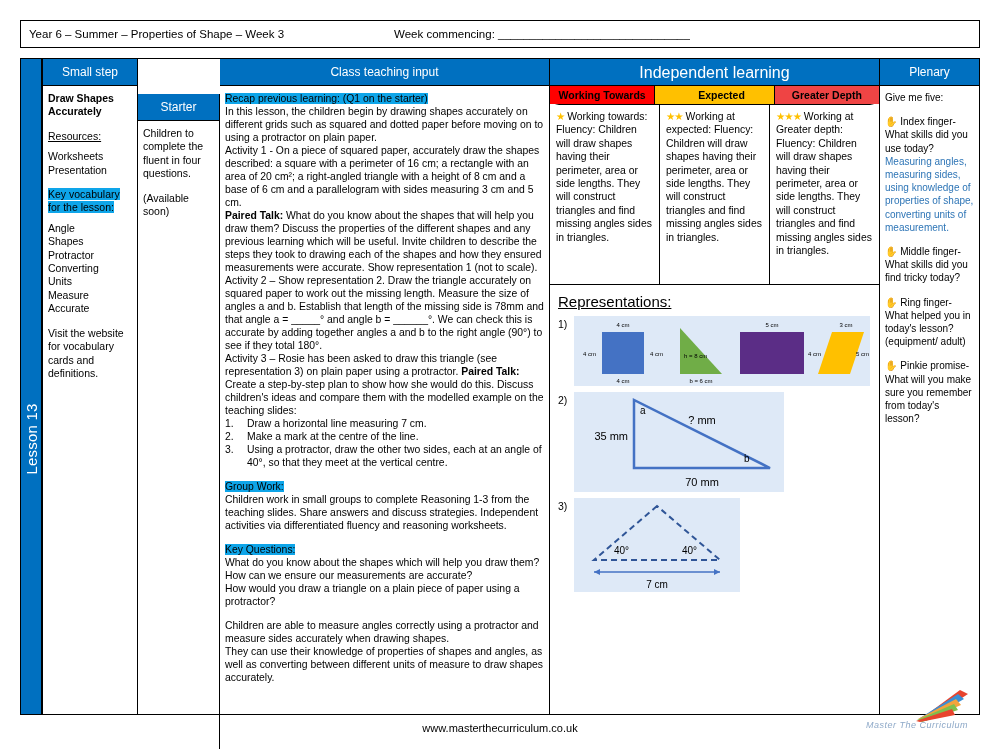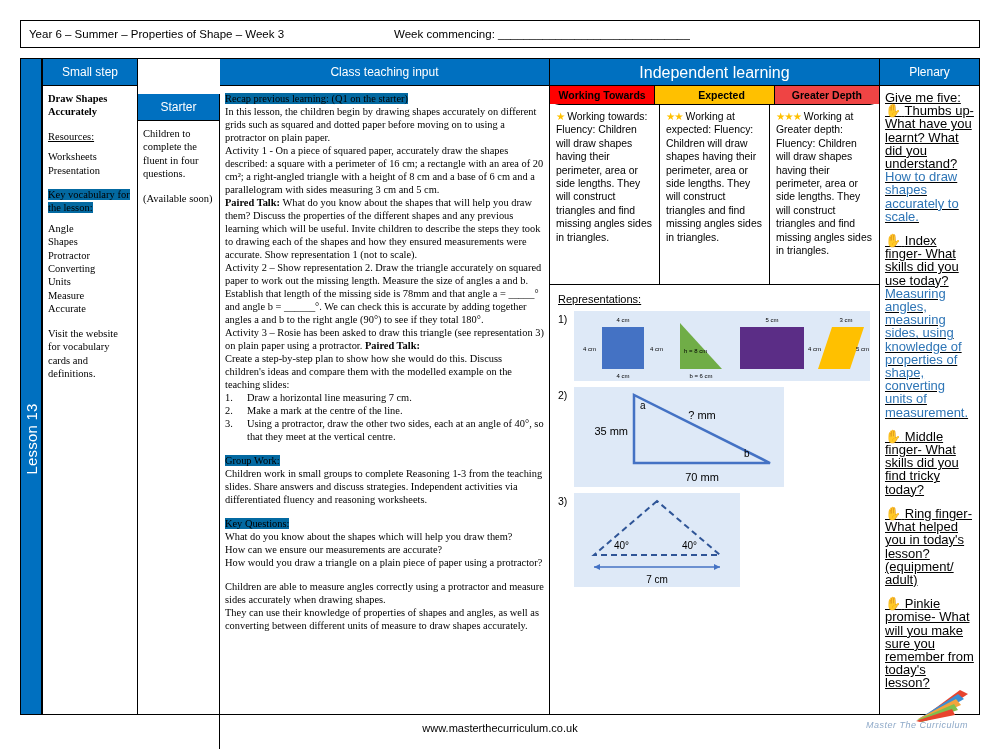--- a/index.html
+++ b/index.html
@@ -62,27 +62,27 @@
   .c-indep   { width: 330px; }
   .c-plen    { width: 99px; }
 
   .colhead {
     background: #0070C0; color: #fff;
     font-size: 12px; text-align: center;
     height: 27px; line-height: 27px;
     border-bottom: 1px solid #000;
     flex: 0 0 27px;
   }
-  .colbody { flex: 1 1 auto; padding: 6px 5px 4px 5px; overflow: hidden; font-family: Liberation Serif, serif; }
+  .colbody { flex: 1 1 auto; padding: 6px 5px 4px 5px; overflow: hidden; }
 
   
   .t { font-size: 10.5px; line-height: 13.4px; color:#000; }
   .t-bold { font-weight: bold; }
   .u { text-decoration: underline; }
-  .hl { background: #0369a1; display: inline; }
+  .hl { background: #0ea5e9; display: inline; }
   .gap { height: 11px; }
   .gap-s { height: 7px; }
 
   
   .teach-text { font-size: 10.4px; line-height: 13.0px; color:#000; }
   .teach-text p { margin: 0; }
   .list { margin: 0; padding: 0; list-style: none; }
   .list li { display: flex; font-size: 10.4px; line-height: 13.0px; }
   .list li .num { width: 22px; flex: 0 0 22px; }
 
@@ -101,27 +101,27 @@
 
   .three { display: flex; flex: 0 0 180px; height: 180px; border-bottom: 1px solid #000; }
   .three .cell {
     flex: 1 1 0; border-right: 1px solid #000; padding: 5px 6px;
     font-size: 10.4px; line-height: 13.4px; color:#000;
   }
   .three .cell:last-child { border-right: none; }
   .stars { color:#FFC000; letter-spacing: -1px; }
 
   .reps { flex: 1 1 auto; padding: 8px 8px 4px 8px; }
-  .reps-title { font-size: 11px; text-decoration: underline; color:#000; margin-bottom: 6px; }
+  .reps-title { font-size: 15px; text-decoration: underline; color:#000; margin-bottom: 6px; }
   .rep-row { display: flex; align-items: flex-start; margin-bottom: 6px; }
   .rep-num { width: 16px; flex: 0 0 16px; font-size: 10.5px; padding-top: 2px; }
   .rep-box { background: #DEE9F7; }
 
   
-  .plen-body { font-size: 13px; line-height: 13.2px; color:#000; padding: 5px 5px; text-decoration: underline; }
+  .plen-body { font-size: 10px; line-height: 13.2px; color:#000; padding: 5px 5px; }
   .plen-ans { color: #2E75B6; }
   .hand { color:#C08B5C; }
 
   
   .footer {
     position: absolute; left: 0; top: 722px; width: 1000px;
     text-align: center; font-size: 11px; color:#000;
   }
   .logo {
     position: absolute; right: 14px; top: 688px;
@@ -308,25 +308,20 @@
             </svg>
           </div>
         </div>
       </div>
     </div>
 
     <div class="col c-plen">
       <div class="colhead">Plenary</div>
       <div class="plen-body">
         <div>Give me five:</div>
-        <div>
-          <span class="hand">✋</span>
-          <span>Thumbs up- What have you learnt? What did you understand?</span>
-          <span class="plen-ans">How to draw shapes accurately to scale.</span>
-        </div>
         <div class="gap"></div>
         <div>
           <span class="hand">✋</span>
           <span>Index finger- What skills did you use today?</span>
           <span class="plen-ans">Measuring angles, measuring sides, using knowledge of properties of shape, converting units of measurement.</span>
         </div>
         <div class="gap"></div>
         <div>
           <span class="hand">✋</span>
           <span>Middle finger- What skills did you find tricky today?</span>

